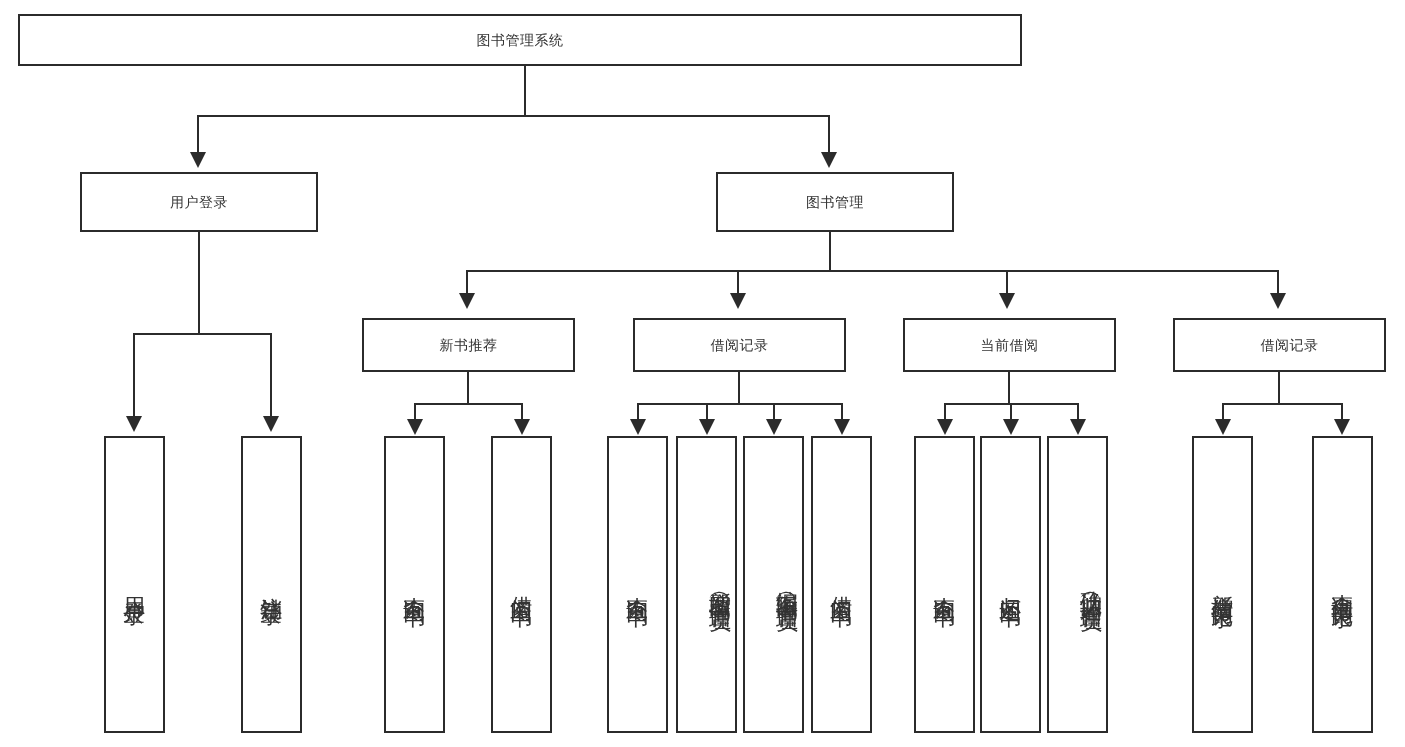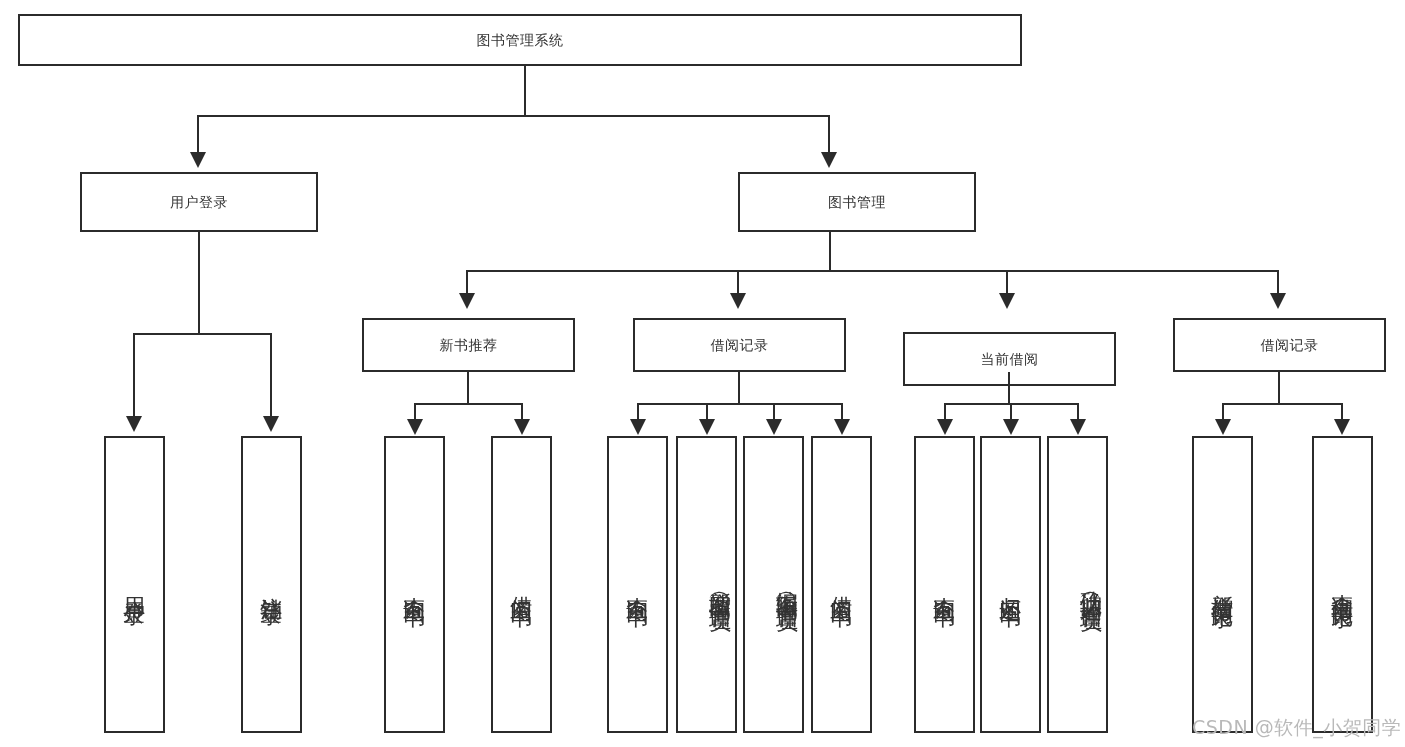--- a/index.html
+++ b/index.html
@@ -84,21 +84,21 @@
 
   <div class="edge edge-v" style="left:197px; top:115px; width:2px; height:40px;"></div>
   <div class="arrow" style="left:190px; top:152px;"></div>
 
   <div class="edge edge-v" style="left:828px; top:115px; width:2px; height:40px;"></div>
   <div class="arrow" style="left:821px; top:152px;"></div>
 
   <div class="node node-h" style="left:80px; top:172px; width:238px; height:60px;">
     <span>用户登录</span>
   </div>
-  <div class="node node-h" style="left:738px; top:172px; width:238px; height:60px;">
+  <div class="node node-h" style="left:716px; top:172px; width:238px; height:60px;">
     <span>图书管理</span>
   </div>
 
   <div class="edge edge-v" style="left:198px; top:232px; width:2px; height:102px;"></div>
   <div class="edge edge-h" style="left:133px; top:333px; width:138px; height:2px;"></div>
   <div class="edge edge-v" style="left:133px; top:333px; width:2px; height:85px;"></div>
   <div class="arrow" style="left:126px; top:416px;"></div>
   <div class="edge edge-v" style="left:270px; top:333px; width:2px; height:85px;"></div>
   <div class="arrow" style="left:263px; top:416px;"></div>
 
@@ -112,21 +112,21 @@
   <div class="arrow" style="left:999px; top:293px;"></div>
   <div class="edge edge-v" style="left:1277px; top:270px; width:2px; height:25px;"></div>
   <div class="arrow" style="left:1270px; top:293px;"></div>
 
   <div class="node node-h" style="left:362px; top:318px; width:213px; height:54px;justify-content:center;">
     <span>新书推荐</span>
   </div>
   <div class="node node-h" style="left:633px; top:318px; width:213px; height:54px;">
     <span>借阅记录</span>
   </div>
-  <div class="node node-h" style="left:903px; top:332px; width:213px; height:54px;">
+  <div class="node node-h" style="left:903px; top:318px; width:213px; height:54px;">
     <span>当前借阅</span>
   </div>
   <div class="node node-h" style="left:1173px; top:318px; width:213px; height:54px;padding-left:20px;">
     <span>借阅记录</span>
   </div>
 
   <div class="edge edge-v" style="left:467px; top:372px; width:2px; height:32px;"></div>
   <div class="edge edge-h" style="left:414px; top:403px; width:108px; height:2px;"></div>
   <div class="edge edge-v" style="left:414px; top:403px; width:2px; height:18px;"></div>
   <div class="arrow" style="left:407px; top:419px;"></div>
@@ -197,15 +197,14 @@
     <span>确认归还（管理员）</span>
   </div>
 
   <div class="node node-v center-v" style="left:1192px; top:436px; width:61px; height:297px;">
     <span>新增借阅记录</span>
   </div>
   <div class="node node-v center-v" style="left:1312px; top:436px; width:61px; height:297px;">
     <span>查询借阅记录</span>
   </div>
 
-  <div class="watermark" style="left:1192px; top:715px;">CSDN @软件_小贺同学</div>
 
 </div>
 
 </body></html>

